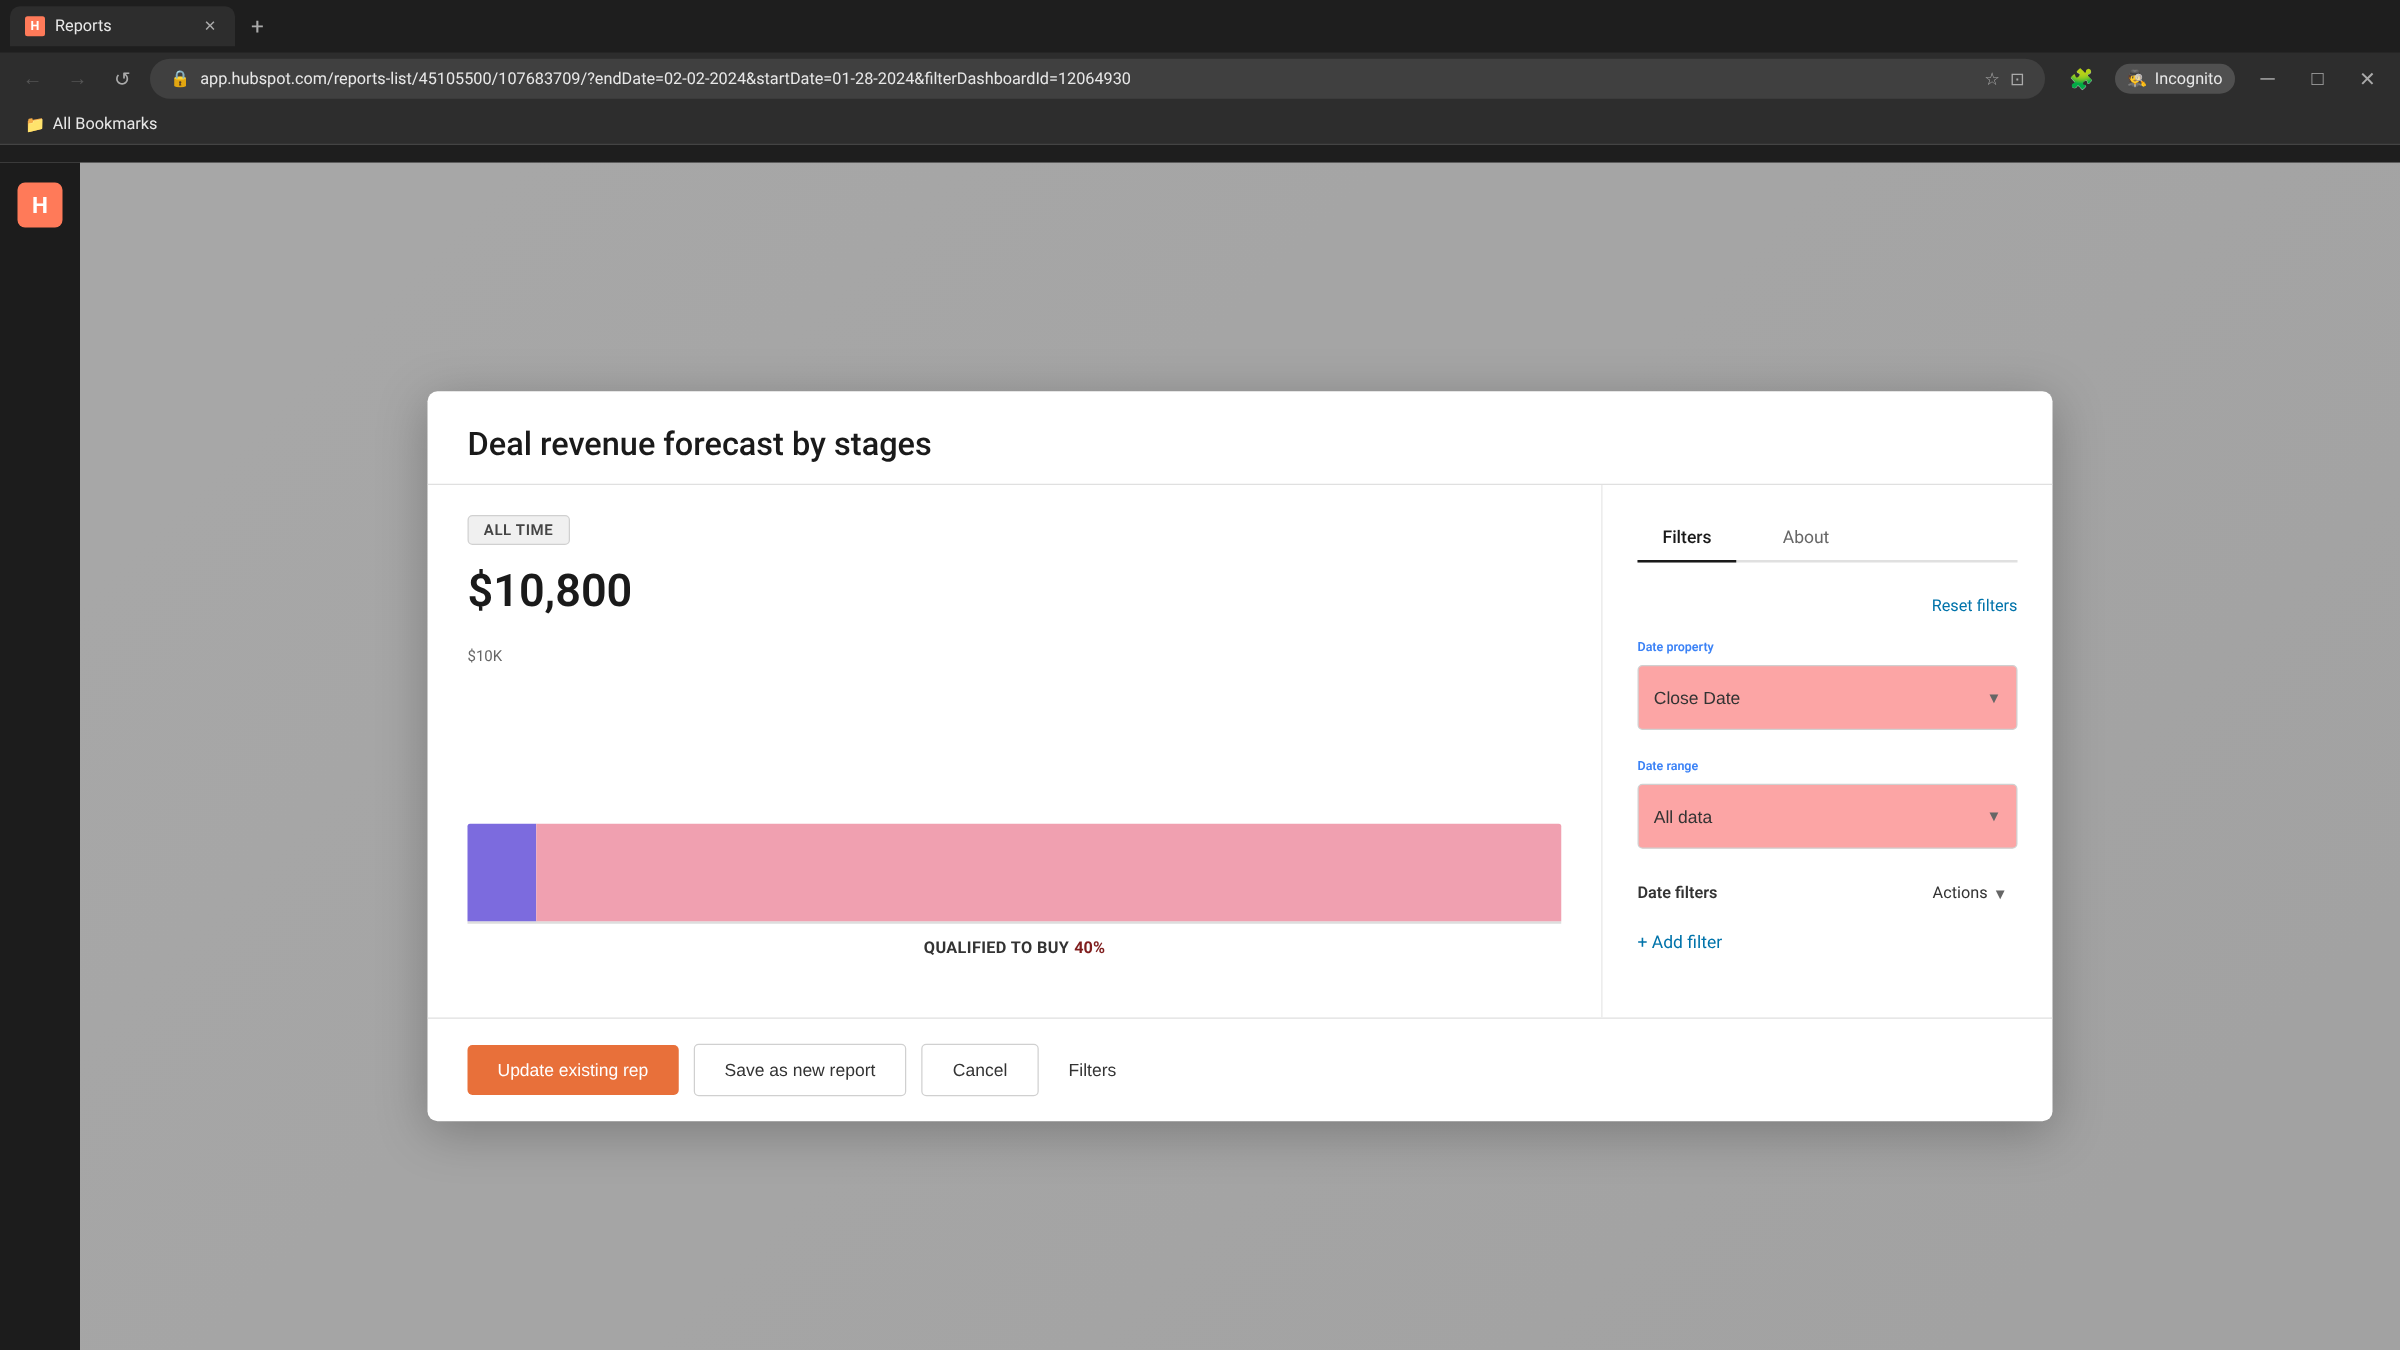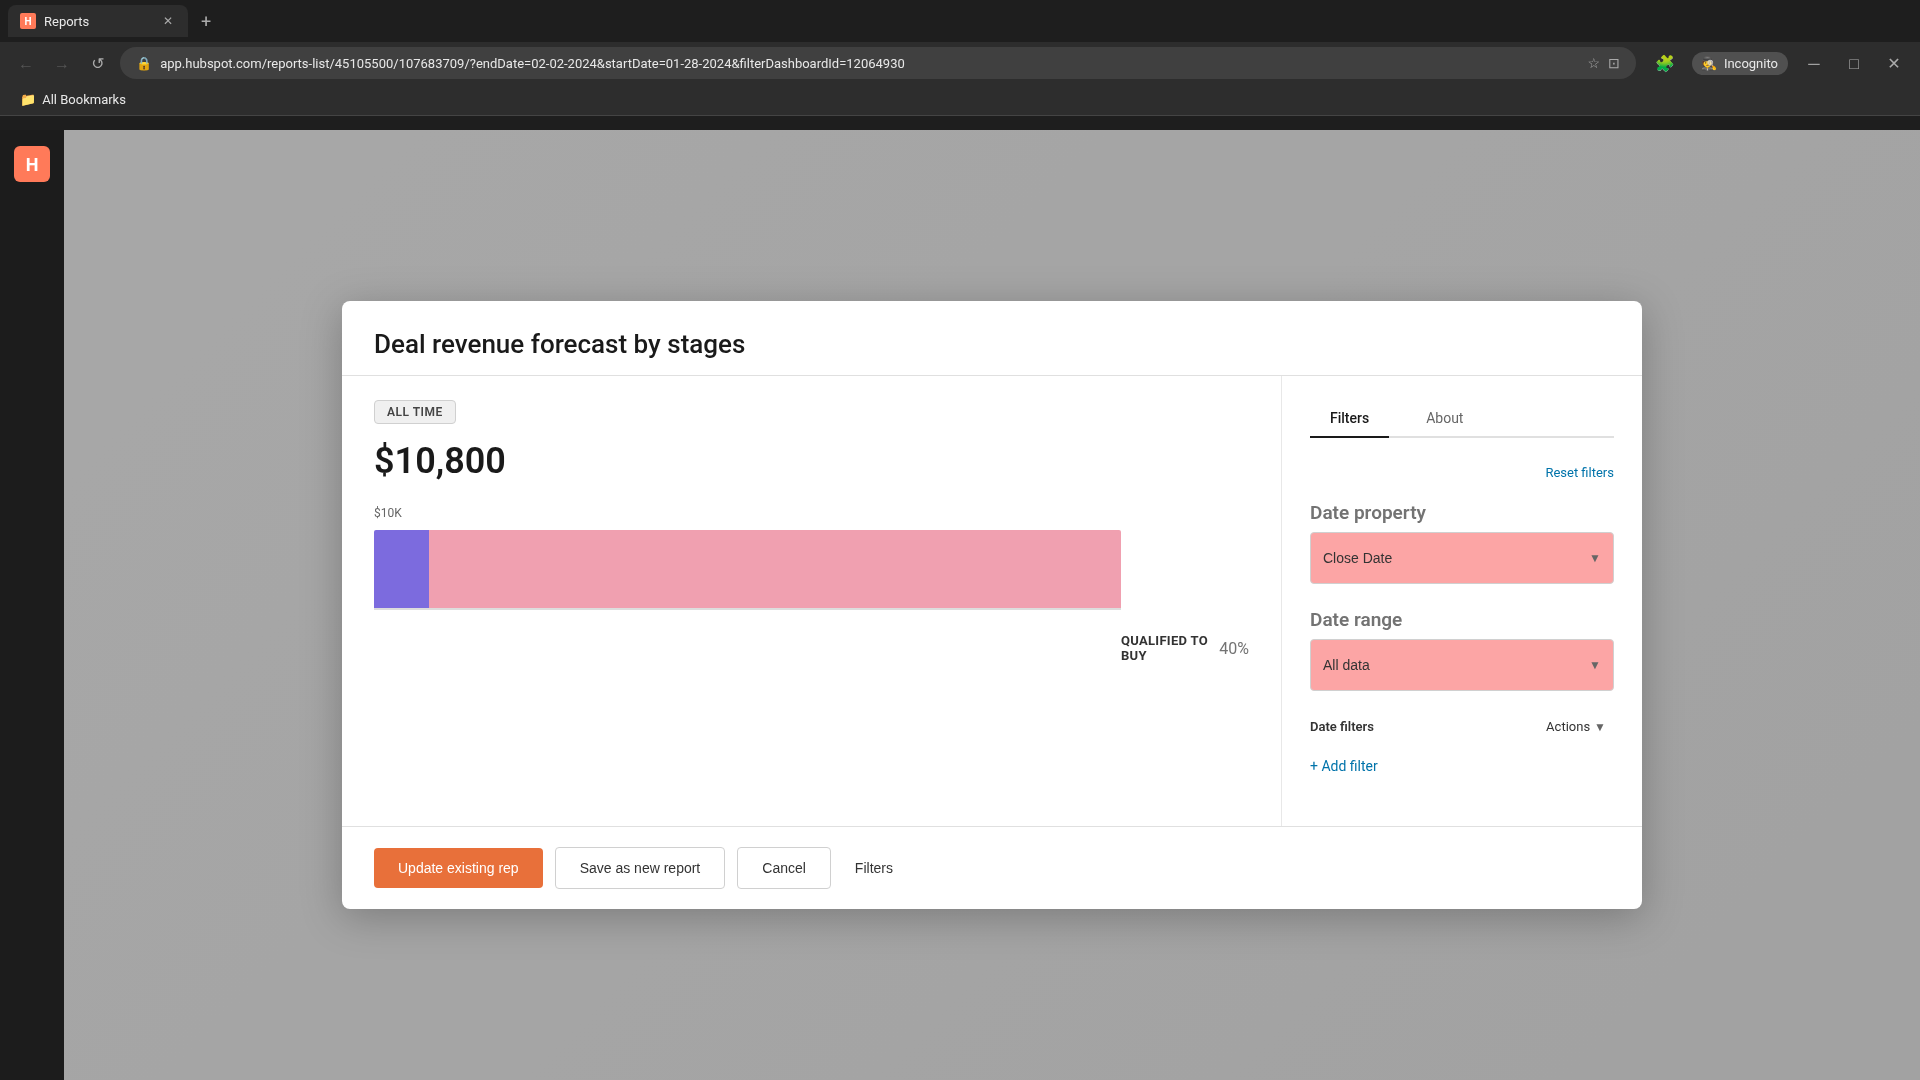--- a/index.html
+++ b/index.html
@@ -308,24 +308,25 @@
     .chart-value {
       font-size: 36px;
       font-weight: 600;
       color: #1a1a1a;
       margin-bottom: 24px;
     }
 
     .chart-container {
       flex: 1;
       display: flex;
-      flex-direction: row;
+      flex-direction: column;
       justify-content: flex-end;
       padding-bottom: 24px;
       position: relative;
+      align-items: center;
     }
 
     .chart-y-label {
       font-size: 12px;
       color: #666;
       margin-bottom: 8px;
       position: absolute;
       top: 0;
       left: 0;
     }
@@ -350,22 +351,23 @@
     }
 
     .legend-label {
       font-size: 13px;
       font-weight: 700;
       color: #333;
       letter-spacing: 0.3px;
     }
 
     .legend-pct {
-      font-size: 16px;
-      color: #737373;
+      font-size: 13px;
+      color: #7f1d1d;
+      font-weight: bold;
     }
 
     
     .filters-panel {
       width: 360px;
       padding: 24px 28px;
       flex-shrink: 0;
       overflow-y: auto;
     }
 
@@ -401,23 +403,23 @@
       font-size: 13px;
       cursor: pointer;
       text-decoration: none;
     }
 
     .filter-section {
       margin-bottom: 24px;
     }
 
     .filter-label {
-      font-size: 19px;
+      font-size: 10px;
       font-weight: 600;
-      color: #737373;
+      color: #3b82f6;
       margin-bottom: 8px;
     }
 
     .filter-select-wrapper {
       position: relative;
     }
 
     .filter-select-btn {
       width: 100%;
       height: 52px;

